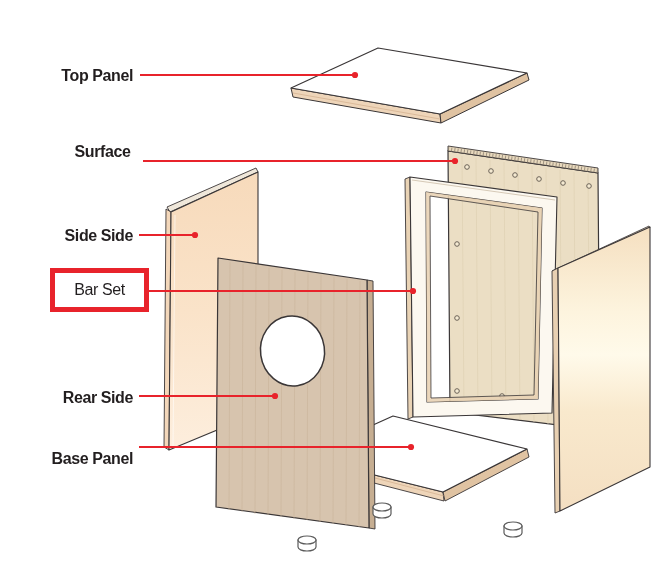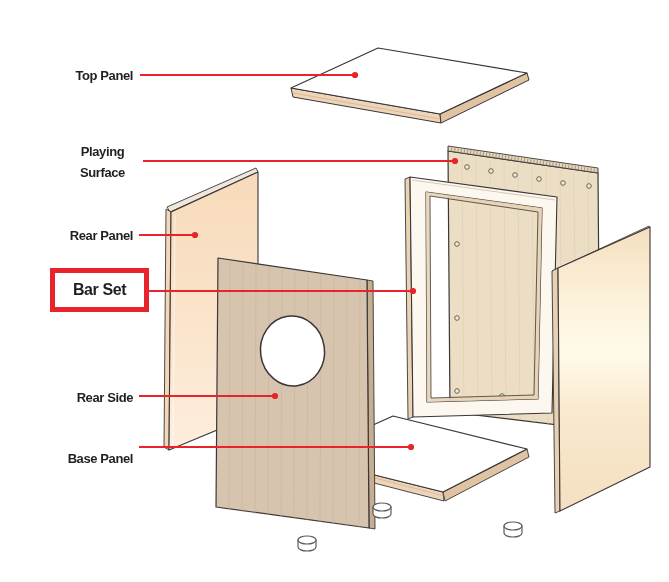--- a/index.html
+++ b/index.html
@@ -1,26 +1,26 @@
 <!DOCTYPE html>
 <html><head>
 <meta charset="utf-8">
 <style>
   html,body{margin:0;padding:0;background:#ffffff;}
   body{width:669px;height:582px;overflow:hidden;font-family:"Liberation Sans",sans-serif;}
   .stage{position:relative;width:669px;height:582px;background:#ffffff;}
   .stage svg{position:absolute;left:0;top:0;}
-  .label{position:absolute;font-weight:700;font-size:13px;letter-spacing:-0.4px;
+  .label{position:absolute;font-weight:700;font-size:16px;letter-spacing:-0.4px;
          color:#221e1f;line-height:19px;white-space:nowrap;}
   .label.right{text-align:right;}
   .label.center{text-align:center;line-height:21px;}
   .bar-set-box{position:absolute;left:50px;top:268px;width:99px;height:44px;
          box-sizing:border-box;border:5px solid #e8232b;background:#ffffff;
          display:flex;align-items:center;justify-content:center;}
-  .bar-set-box .label-text{font-weight:700;font-size:16px;letter-spacing:-0.4px;color:#221e1f;}
+  .bar-set-box .label-text{font-weight:400;font-size:16px;letter-spacing:-0.4px;color:#221e1f;}
 </style>
 </head>
 <body>
 
 <div class="stage">
 
   <svg width="669" height="582" viewBox="0 0 669 582">
     <defs>
       <linearGradient id="gradSideL" x1="0" y1="0" x2="0" y2="1">
         <stop offset="0" stop-color="#f7dabb"></stop>
@@ -163,25 +163,24 @@
       <g>
         <line x1="139" y1="447" x2="411" y2="447"></line>
           <circle cx="411" cy="447" r="3.1" fill="#e8232b" stroke="none"></circle>
       </g>
     </g>
   </svg>
 
   <div class="label right" style="left:40px;top:66px;width:93px">Top Panel</div>
 
   <div class="label center" style="left:40px;top:141px;width:125px">
-    <div>Playing</div>
     <div>Surface</div>
   </div>
 
-  <div class="label right" style="left:40px;top:226px;width:93px">Rear Panel</div>
+  <div class="label right" style="left:40px;top:226px;width:93px">Side Side</div>
 
   <div class="bar-set-box">
     <span class="label-text">Bar Set</span>
   </div>
 
   <div class="label right" style="left:40px;top:388px;width:93px">Rear Side</div>
 
   <div class="label right" style="left:40px;top:449px;width:93px">Base Panel</div>
 
 </div>

